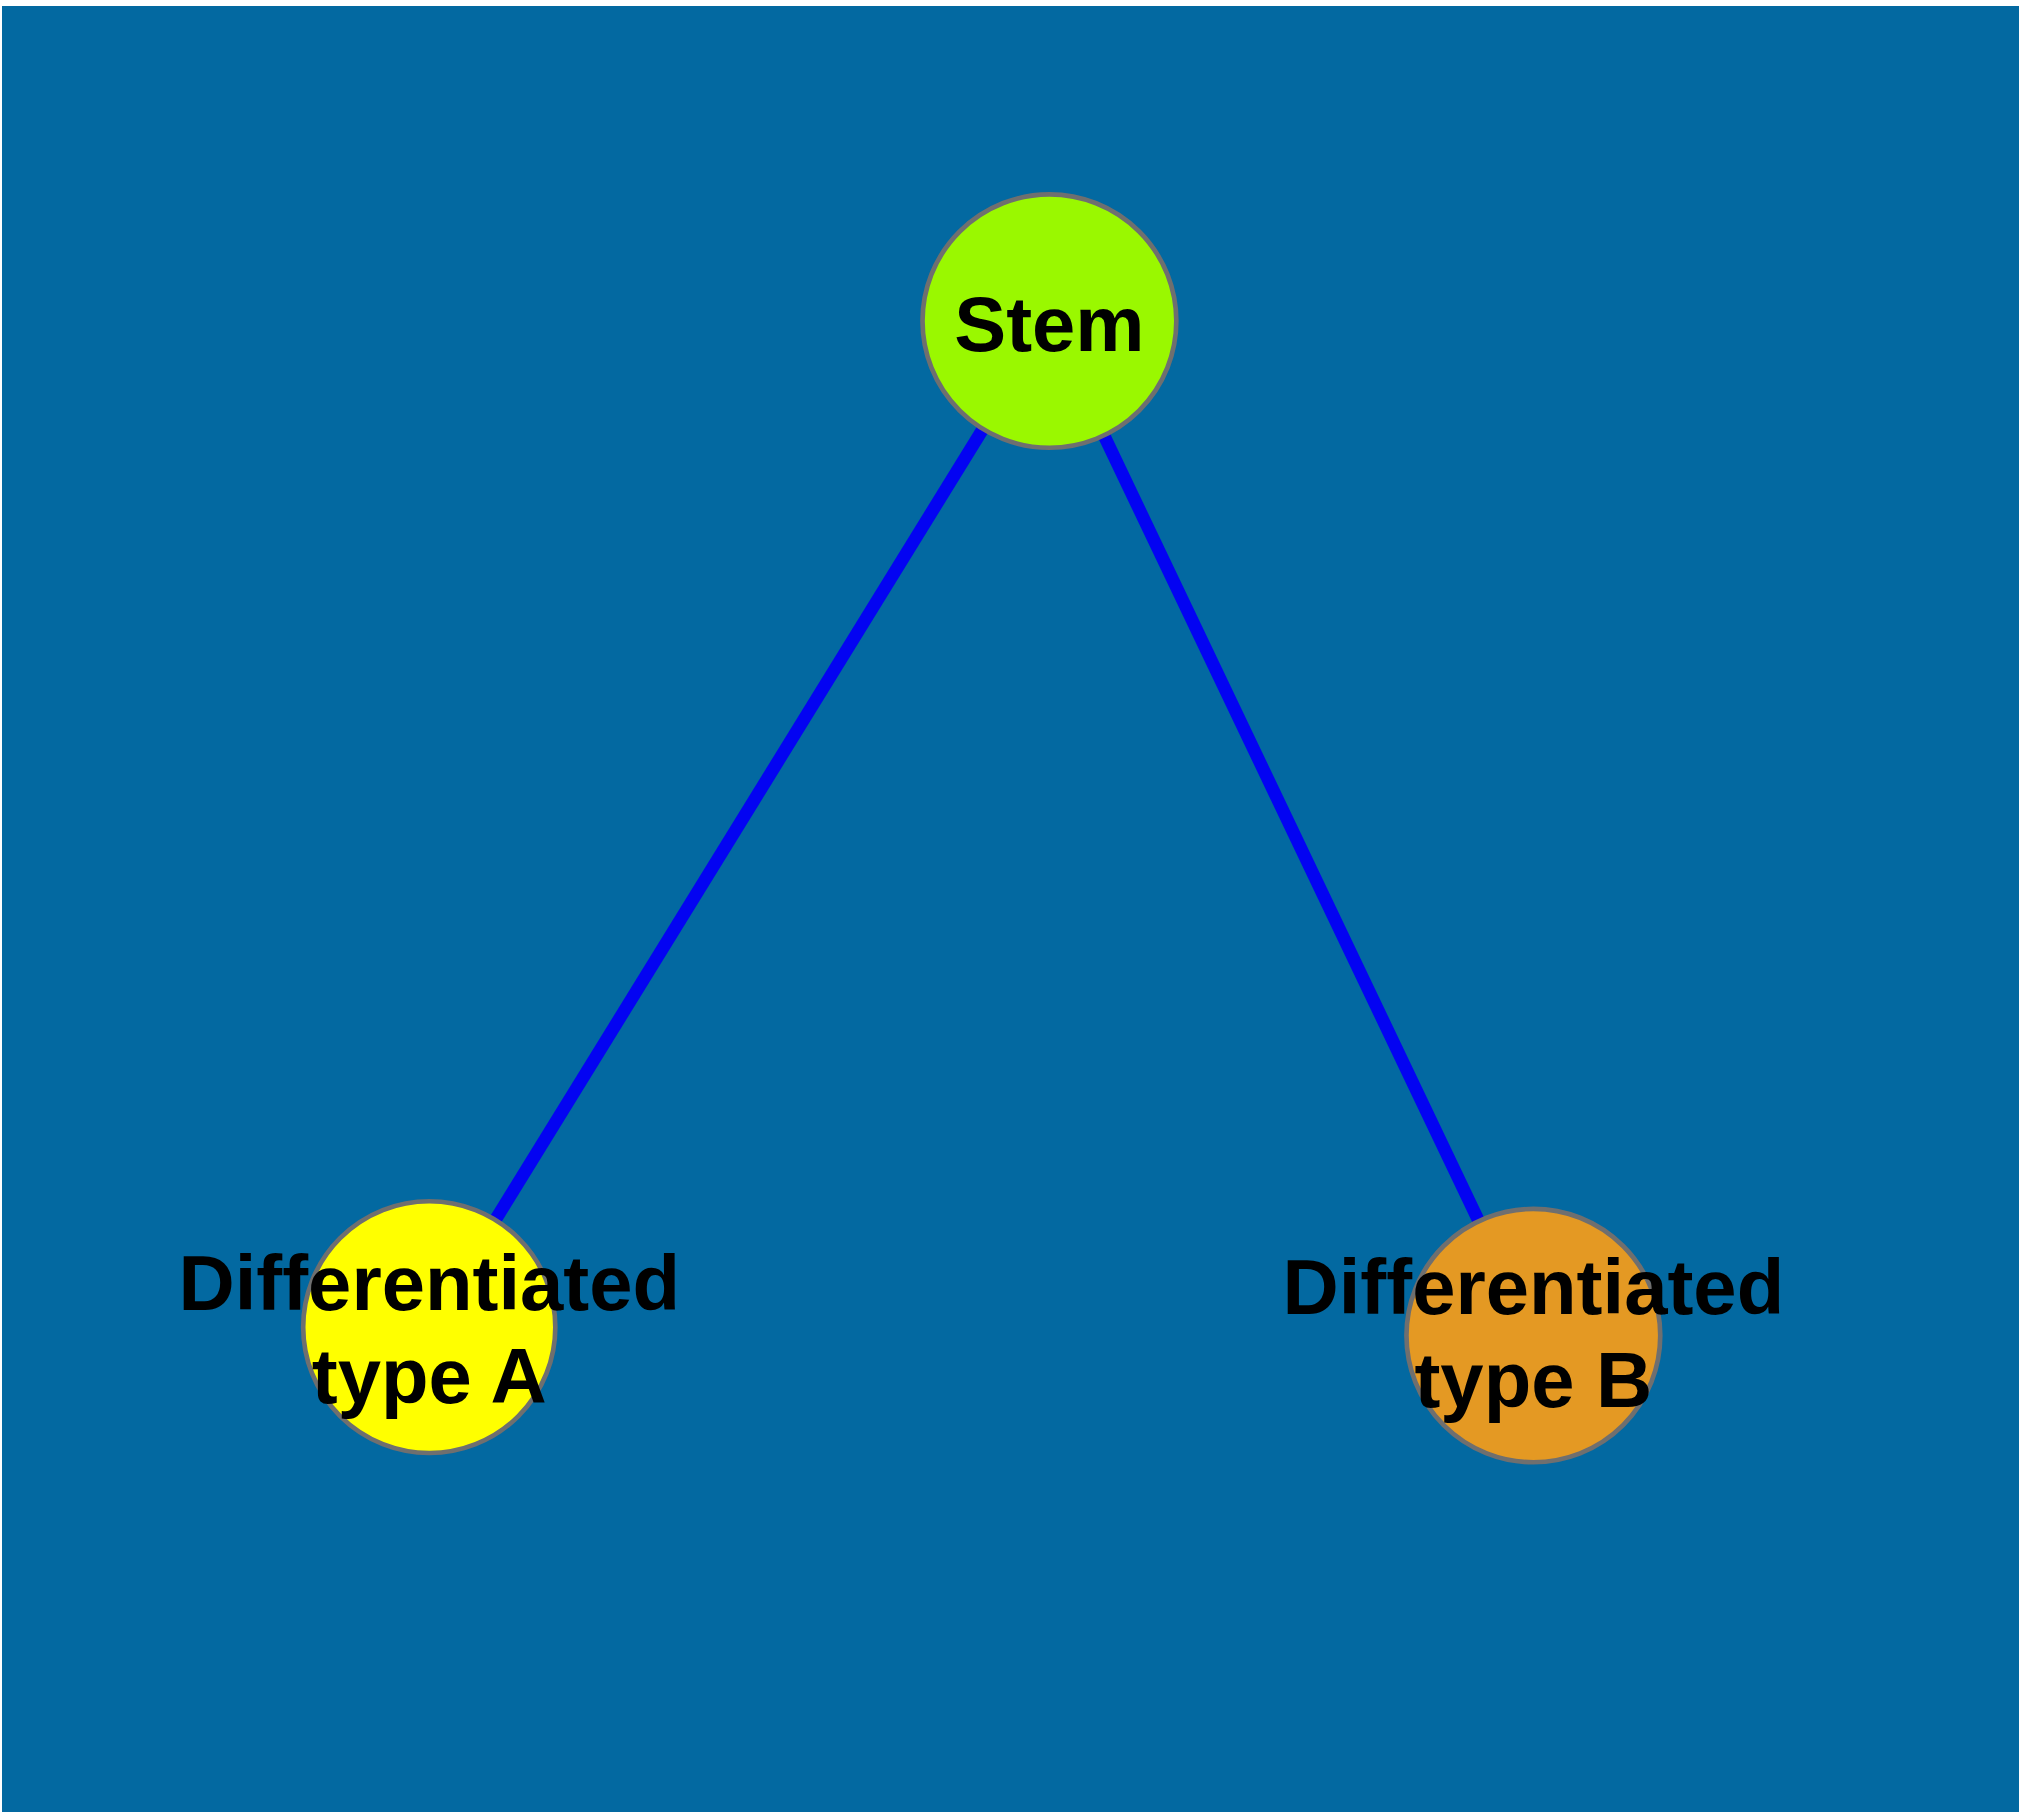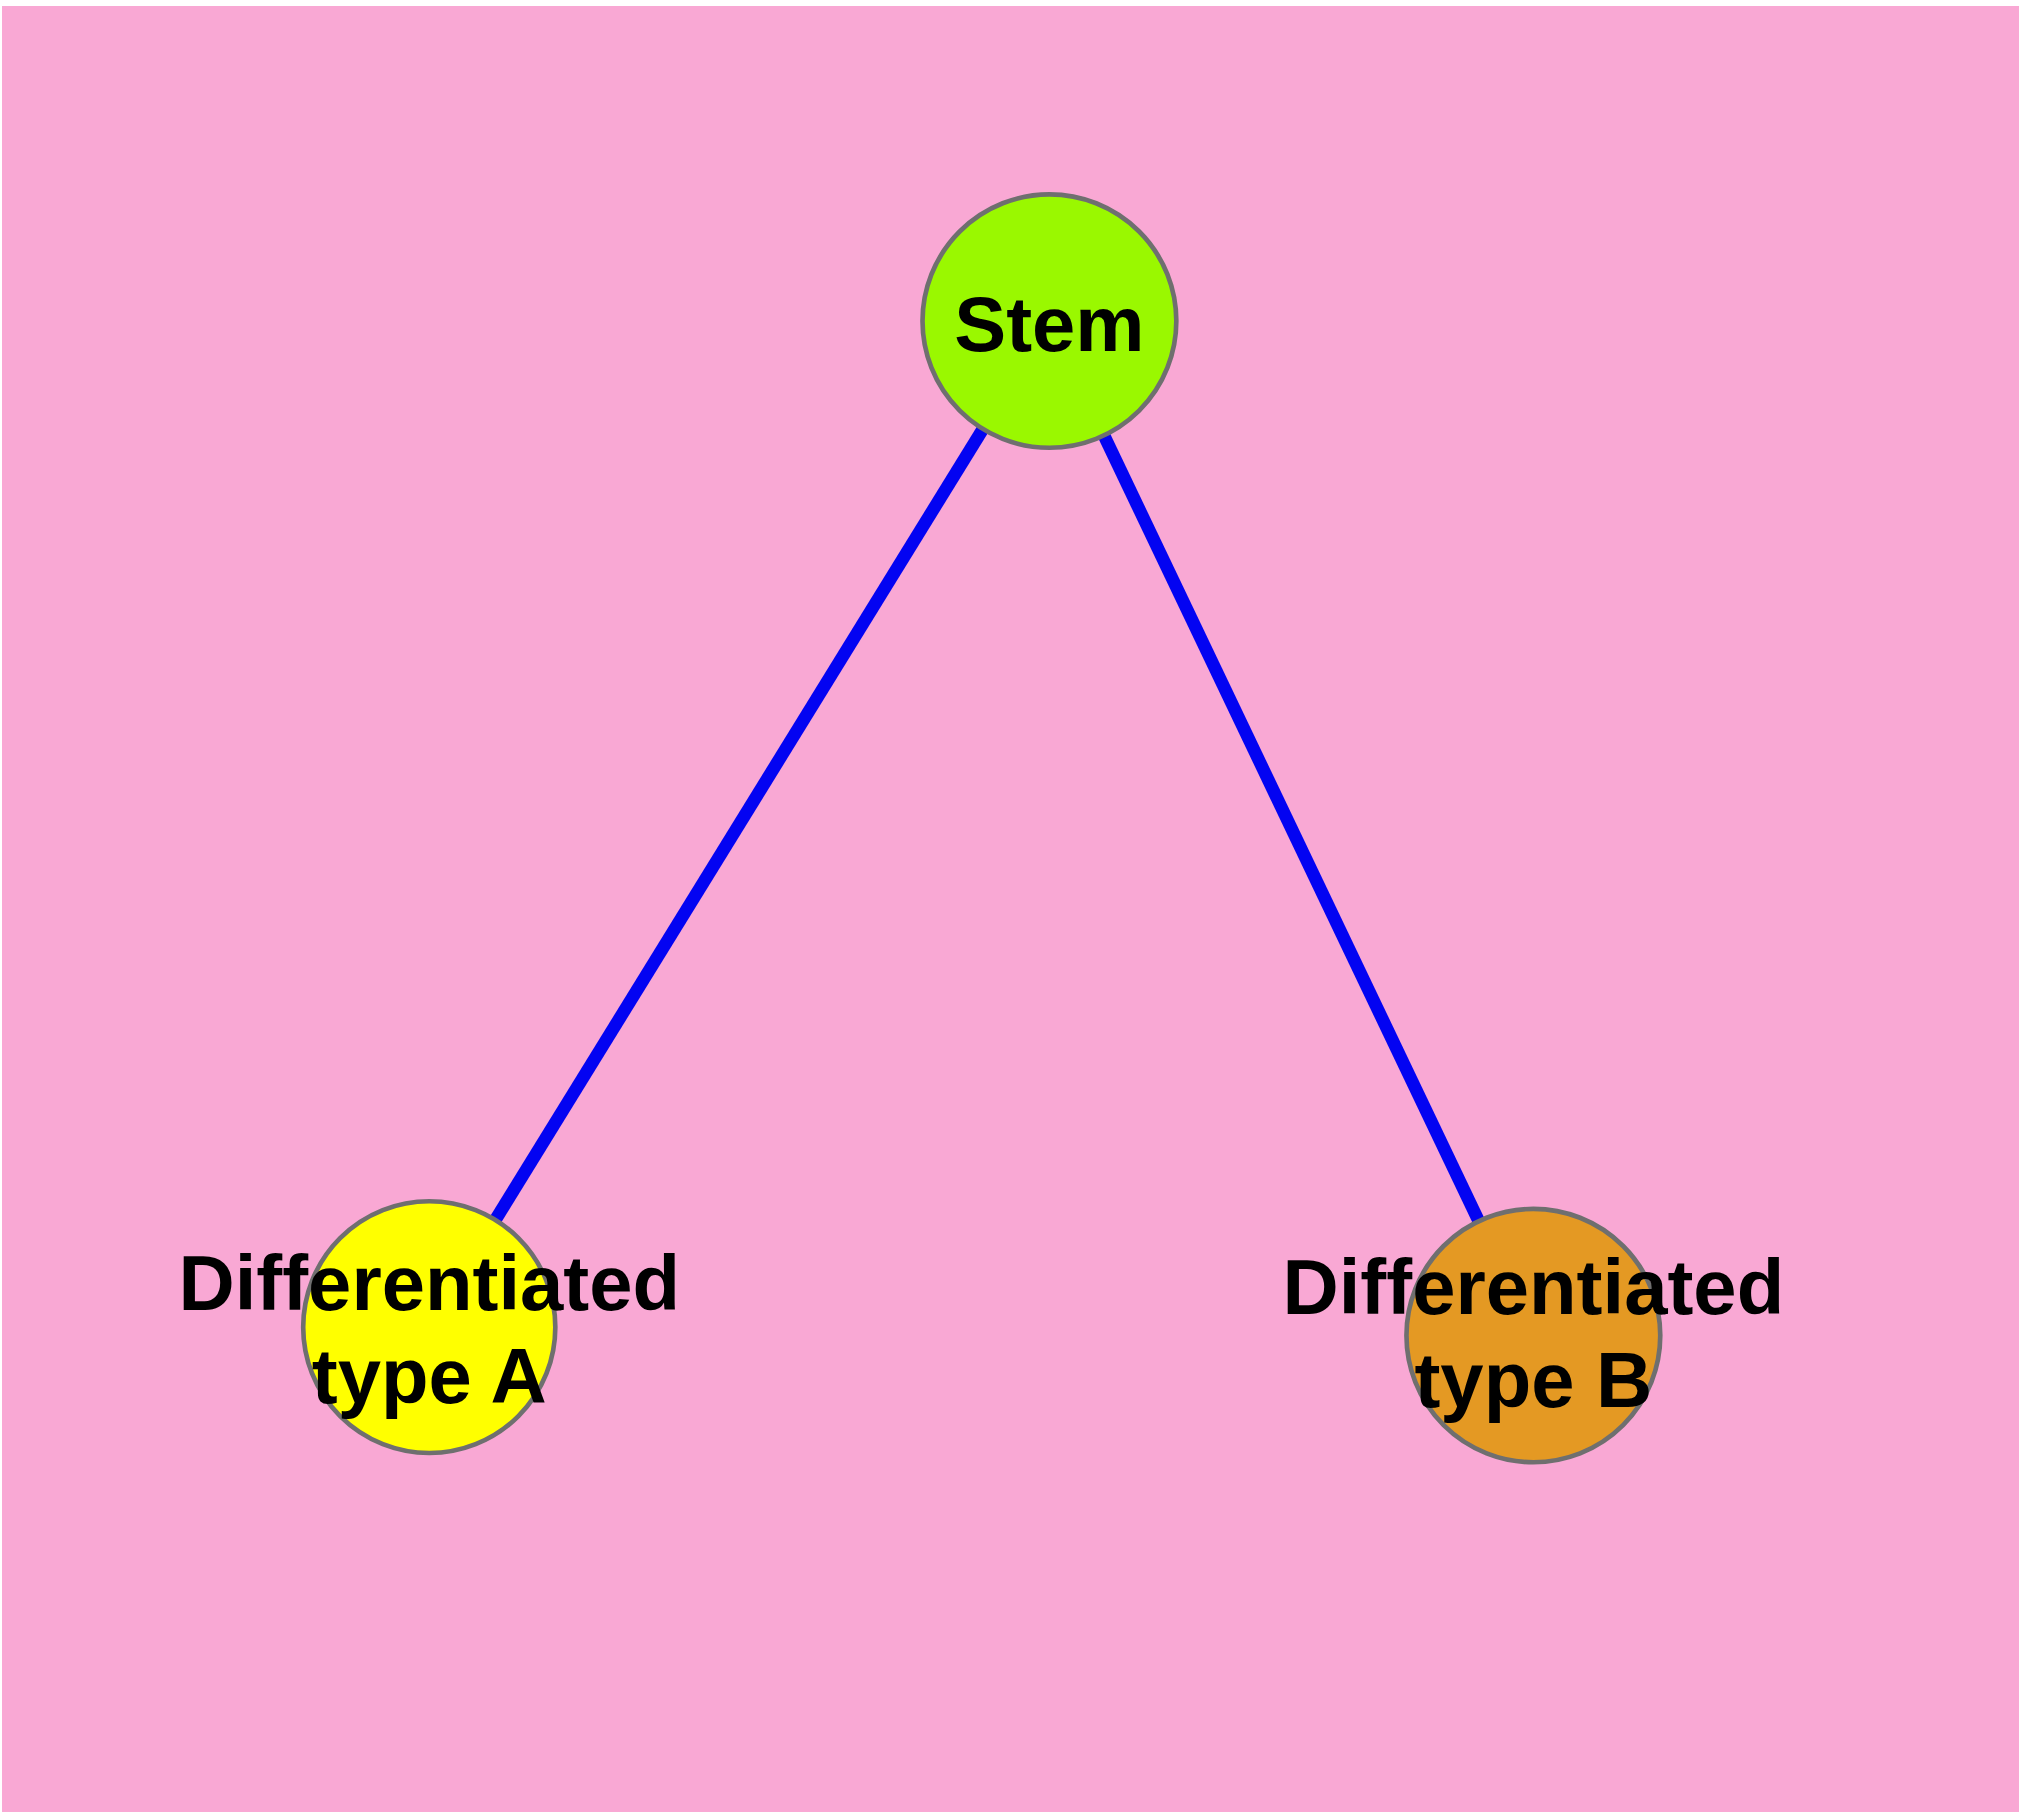--- a/index.html
+++ b/index.html
@@ -8,21 +8,21 @@
     background: #ffffff;
   }
   .canvas {
     position: relative;
     width: 2021px;
     height: 1812px;
     box-sizing: border-box;
     border-top: 6px solid #ffffff;
     border-left: 2.5px solid #ffffff;
     border-right: 2.5px solid #ffffff;
-    background: #f9a8d4;
+    background: #0369a1;
     overflow: hidden;
   }
   .graph-svg {
     display: block;
     width: 100%;
     height: 100%;
   }
   .edge {
     fill: none;
     stroke-linecap: butt;

